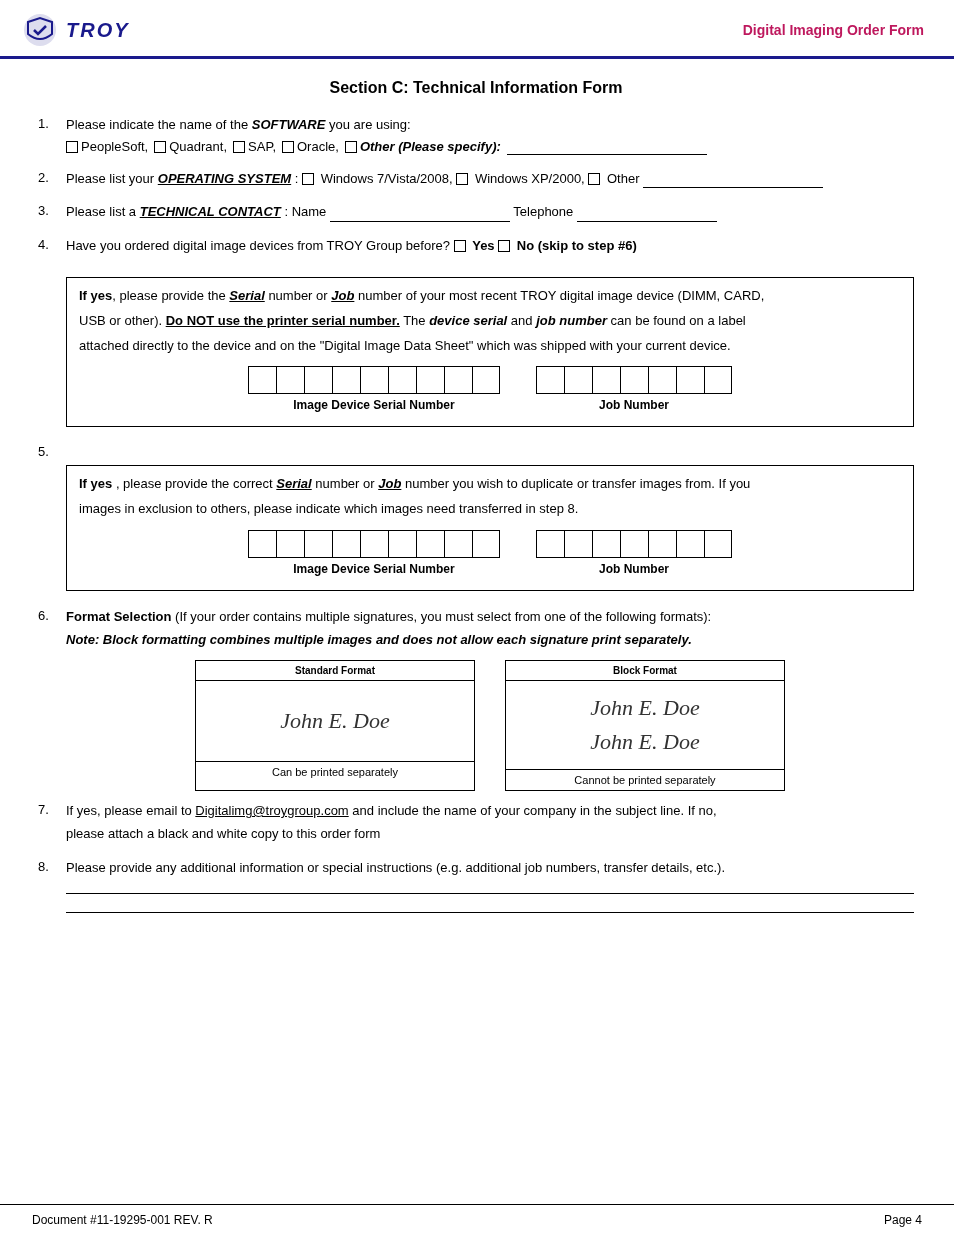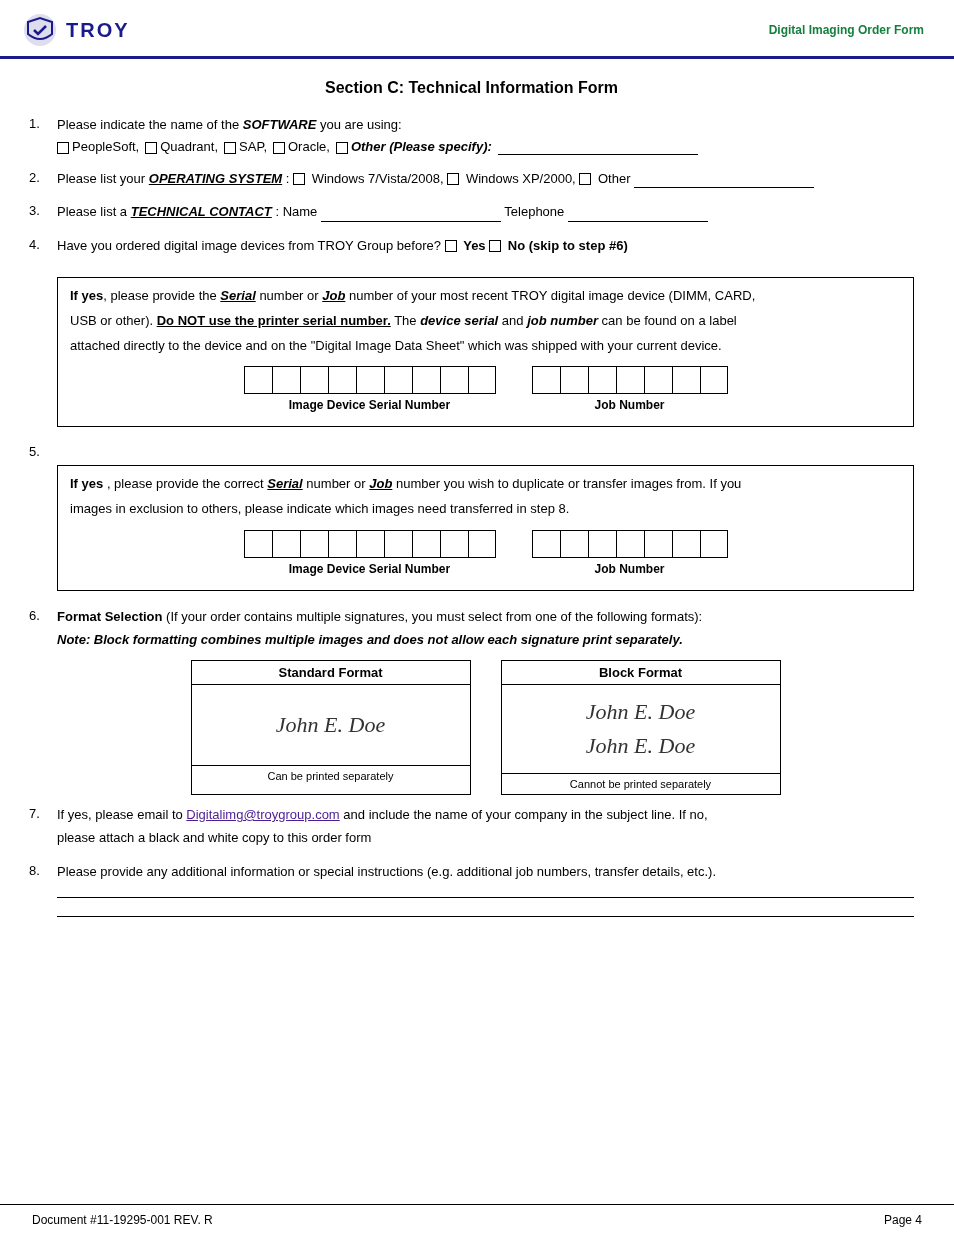--- a/index.html
+++ b/index.html
@@ -25,40 +25,41 @@
       display: flex;
       align-items: center;
       justify-content: space-between;
       padding: 12px 30px 8px 20px;
       border-bottom: 3px solid #1a1a8c;
     }
     .logo {
       display: flex;
       align-items: center;
       gap: 6px;
+      font-style: italic;
     }
     .logo-icon {
       width: 40px;
       height: 36px;
     }
     .logo-text {
       font-size: 20px;
       font-weight: bold;
       color: #1a1a8c;
       letter-spacing: 2px;
     }
     .header-title {
-      font-size: 12px;
+      font-size: 14px;
       font-weight: bold;
-      color: #15803d;
+      color: #be185d;
     }
 
     
     .content {
-      padding: 20px 40px 20px 29px;
+      padding: 20px 40px 20px 38px;
       flex: 1;
     }
 
     .section-title {
       text-align: center;
       font-size: 16px;
       font-weight: bold;
       margin-bottom: 18px;
     }
 
@@ -87,21 +88,21 @@
 
     .checkbox-row {
       display: flex;
       flex-wrap: wrap;
       gap: 6px;
       align-items: center;
       margin-bottom: 4px;
     }
     .cb-item {
       display: flex;
-      align-items: flex-end;
+      align-items: center;
       gap: 3px;
     }
     .cb-box {
       width: 12px;
       height: 12px;
       border: 1px solid #000;
       display: inline-block;
       flex-shrink: 0;
     }
     .underline-field {
@@ -169,21 +170,21 @@
     }
     .format-box {
       border: 1px solid #000;
       width: 280px;
     }
     .format-box-header {
       font-weight: bold;
       text-align: center;
       padding: 4px;
       border-bottom: 1px solid #000;
-      font-size: 13px;
+      font-size: 10px;
     }
     .format-box-body {
       padding: 10px;
       min-height: 80px;
       display: flex;
       flex-direction: column;
       align-items: center;
       justify-content: center;
     }
     .signature-img {
@@ -194,21 +195,21 @@
       margin: 4px 0;
     }
     .format-box-footer {
       text-align: center;
       font-size: 11px;
       padding: 4px;
       border-top: 1px solid #000;
     }
 
     .link {
-      color: #4c1d95;
+      color: #000000;
       text-decoration: underline;
     }
 
     
     .answer-lines {
       margin-top: 16px;
     }
     .answer-line {
       border-bottom: 1px solid #000;
       margin-bottom: 18px;

